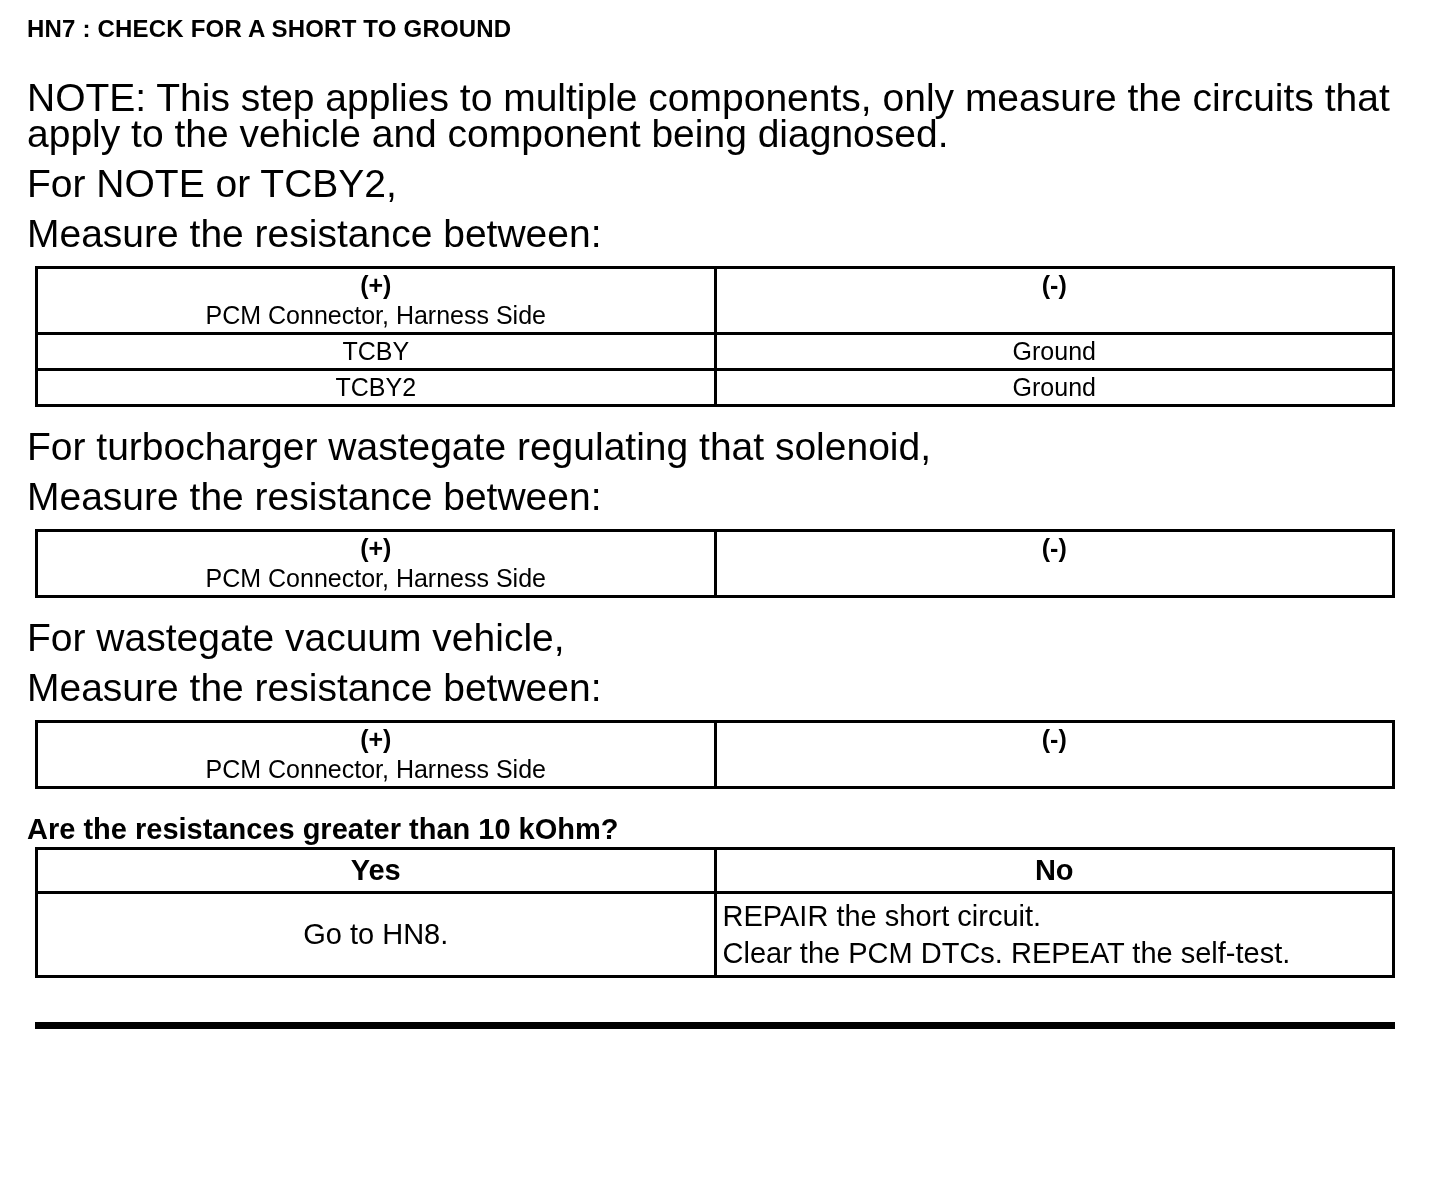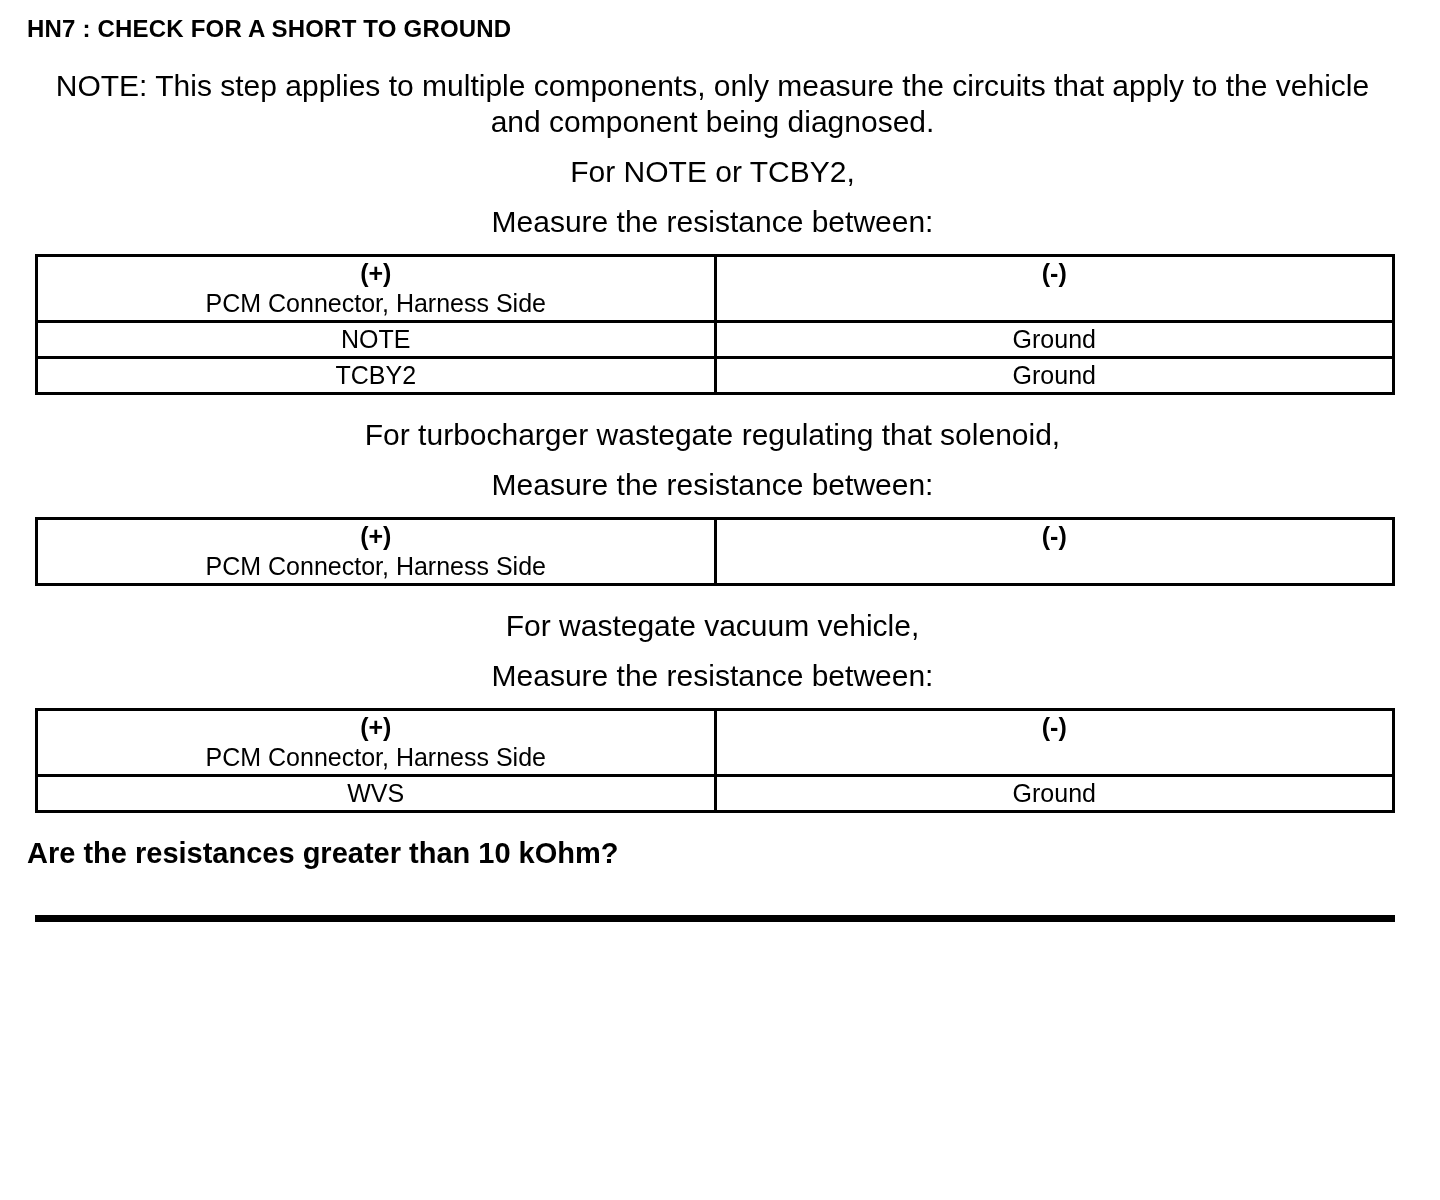--- a/index.html
+++ b/index.html
@@ -10,29 +10,28 @@
     color: #000;
     font-family: "Liberation Sans", sans-serif;
     overflow: hidden;
   }
   .page { padding: 14px 42px 0 27px; }
 
   .title {
     font-size: 24px;
     font-weight: bold;
     line-height: 30px;
-    margin-bottom: 24px;
+    margin-bottom: 36px;
     letter-spacing: 0.2px;
   }
 
   .para {
-    font-size: 30px;
+    font-size: 39px;
     line-height: 36px;
     margin-bottom: 14px;
-    text-align: center;
   }
 
   table.meas, table.decision {
     border-collapse: collapse;
     width: 1360px;
     margin-left: 8px;
     table-layout: fixed;
   }
   table.meas { margin-top: 10px; margin-bottom: 22px; }
 
@@ -104,21 +103,21 @@
         <tr>
       <td>
         <span class="hdr-line bold">(+)</span>
         <span class="hdr-line">PCM Connector, Harness Side</span>
       </td>
       <td>
         <span class="hdr-line bold">(-)</span>
       </td>
     </tr>
     <tr>
-      <td>NOTE</td>
+      <td>TCBY</td>
       <td>Ground</td>
     </tr>
     <tr>
       <td>TCBY2</td>
       <td>Ground</td>
     </tr>
   </tbody>
     </table>
 
   <p class="para">For turbocharger wastegate regulating that solenoid,</p>
@@ -145,25 +144,36 @@
     <tbody>
         <tr>
       <td>
         <span class="hdr-line bold">(+)</span>
         <span class="hdr-line">PCM Connector, Harness Side</span>
       </td>
       <td>
         <span class="hdr-line bold">(-)</span>
       </td>
     </tr>
-    <tr>
-      <td>WVS</td>
-      <td>Ground</td>
-    </tr>
   </tbody>
     </table>
 
   <p class="question">Are the resistances greater than 10 kOhm?</p>
 
+  <table class="decision">
+    <tbody>
+        <tr>
+      <td class="dhdr">Yes</td>
+      <td class="dhdr">No</td>
+    </tr>
+    <tr>
+      <td class="dyes">Go to HN8.</td>
+      <td class="dno">
+        <div>REPAIR the short circuit.</div>
+        <div>Clear the PCM DTCs. REPEAT the self-test.</div>
+      </td>
+    </tr>
+  </tbody>
+    </table>
 
   <div class="bottom-rule"></div>
 
 </div>
 
 </body></html>

